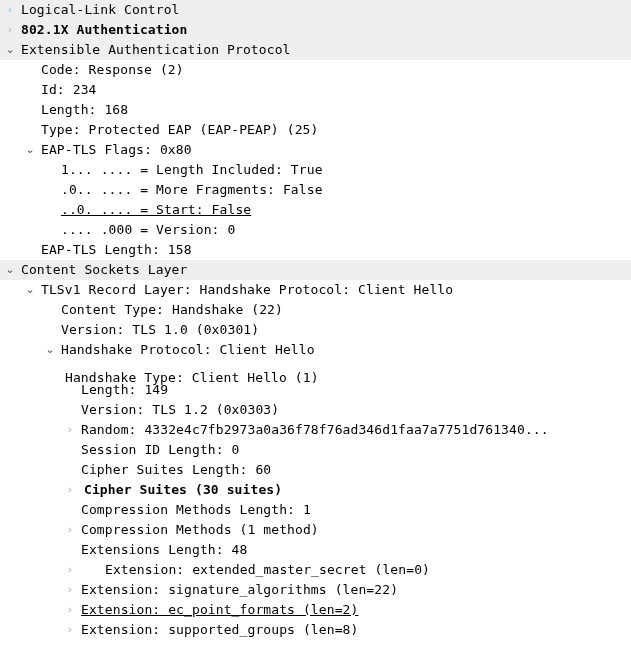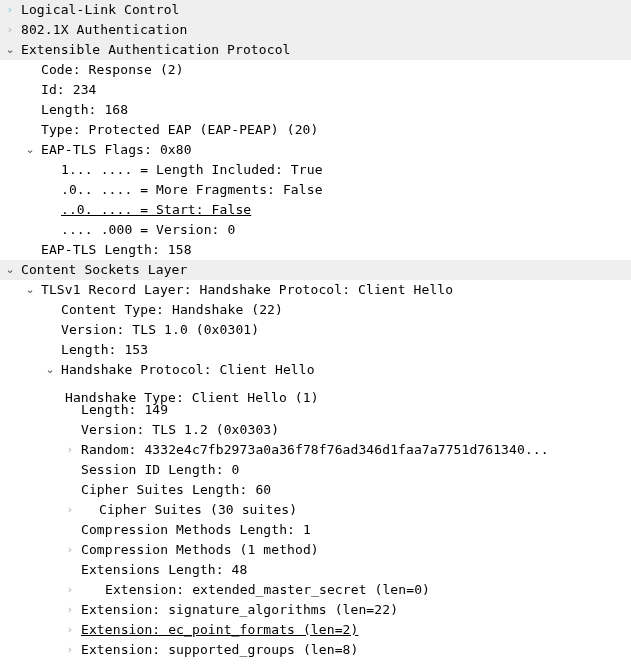--- a/index.html
+++ b/index.html
@@ -65,37 +65,37 @@
 </head>
 <body>
 
 <div id="packet-tree">
     <div class="tree-row hl">
       <span class="twisty collapsed active" style="left: 3px;">›</span>
       <span class="row-label" style="left: 21px;">Logical-Link Control</span>
     </div>
     <div class="tree-row hl">
       <span class="twisty collapsed" style="left: 3px;">›</span>
-      <span class="row-label" style="left: 21px;">802.1X Authentication</span>
+      <span class="row-label" style="left: 21px; font-weight: bold;">802.1X Authentication</span>
     </div>
     <div class="tree-row hl">
       <span class="twisty expanded" style="left: 3px;">⌄</span>
       <span class="row-label" style="left: 21px;">Extensible Authentication Protocol</span>
     </div>
     <div class="tree-row">
       <span class="row-label" style="left: 41px;">Code: Response (2)</span>
     </div>
     <div class="tree-row">
       <span class="row-label" style="left: 41px;">Id: 234</span>
     </div>
     <div class="tree-row">
       <span class="row-label" style="left: 41px;">Length: 168</span>
     </div>
     <div class="tree-row">
-      <span class="row-label" style="left: 41px;">Type: Protected EAP (EAP-PEAP) (20)</span>
+      <span class="row-label" style="left: 41px;">Type: Protected EAP (EAP-PEAP) (25)</span>
     </div>
     <div class="tree-row">
       <span class="twisty expanded" style="left: 23px;">⌄</span>
       <span class="row-label" style="left: 41px;">EAP-TLS Flags: 0x80</span>
     </div>
     <div class="tree-row">
       <span class="row-label" style="left: 61px;">1... .... = Length Included: True</span>
     </div>
     <div class="tree-row">
       <span class="row-label" style="left: 61px;">.0.. .... = More Fragments: False</span>
@@ -117,23 +117,20 @@
       <span class="twisty expanded" style="left: 23px;">⌄</span>
       <span class="row-label" style="left: 41px;">TLSv1 Record Layer: Handshake Protocol: Client Hello</span>
     </div>
     <div class="tree-row">
       <span class="row-label" style="left: 61px;">Content Type: Handshake (22)</span>
     </div>
     <div class="tree-row">
       <span class="row-label" style="left: 61px;">Version: TLS 1.0 (0x0301)</span>
     </div>
     <div class="tree-row">
-      <span class="row-label" style="left: 61px;">Length: 153</span>
-    </div>
-    <div class="tree-row">
       <span class="twisty expanded" style="left: 43px;">⌄</span>
       <span class="row-label" style="left: 61px;">Handshake Protocol: Client Hello</span>
     </div>
     <div class="tree-row">
       <span class="row-label" style="left: 65px; margin-top: 8px;">Handshake Type: Client Hello (1)</span>
     </div>
     <div class="tree-row">
       <span class="row-label" style="left: 81px; text-align: center;">Length: 149</span>
     </div>
     <div class="tree-row">
@@ -144,21 +141,21 @@
       <span class="row-label" style="left: 81px;">Random: 4332e4c7fb2973a0a36f78f76ad346d1faa7a7751d761340...</span>
     </div>
     <div class="tree-row">
       <span class="row-label" style="left: 81px;">Session ID Length: 0</span>
     </div>
     <div class="tree-row">
       <span class="row-label" style="left: 81px;">Cipher Suites Length: 60</span>
     </div>
     <div class="tree-row">
       <span class="twisty collapsed" style="left: 63px;">›</span>
-      <span class="row-label" style="left: 99px;">Cipher Suites (30 suites)</span>
+      <span class="row-label" style="left: 84px; font-weight: bold;">Cipher Suites (30 suites)</span>
     </div>
     <div class="tree-row">
       <span class="row-label" style="left: 81px;">Compression Methods Length: 1</span>
     </div>
     <div class="tree-row">
       <span class="twisty collapsed" style="left: 63px;">›</span>
       <span class="row-label" style="left: 81px;">Compression Methods (1 method)</span>
     </div>
     <div class="tree-row">
       <span class="row-label" style="left: 81px;">Extensions Length: 48</span>

